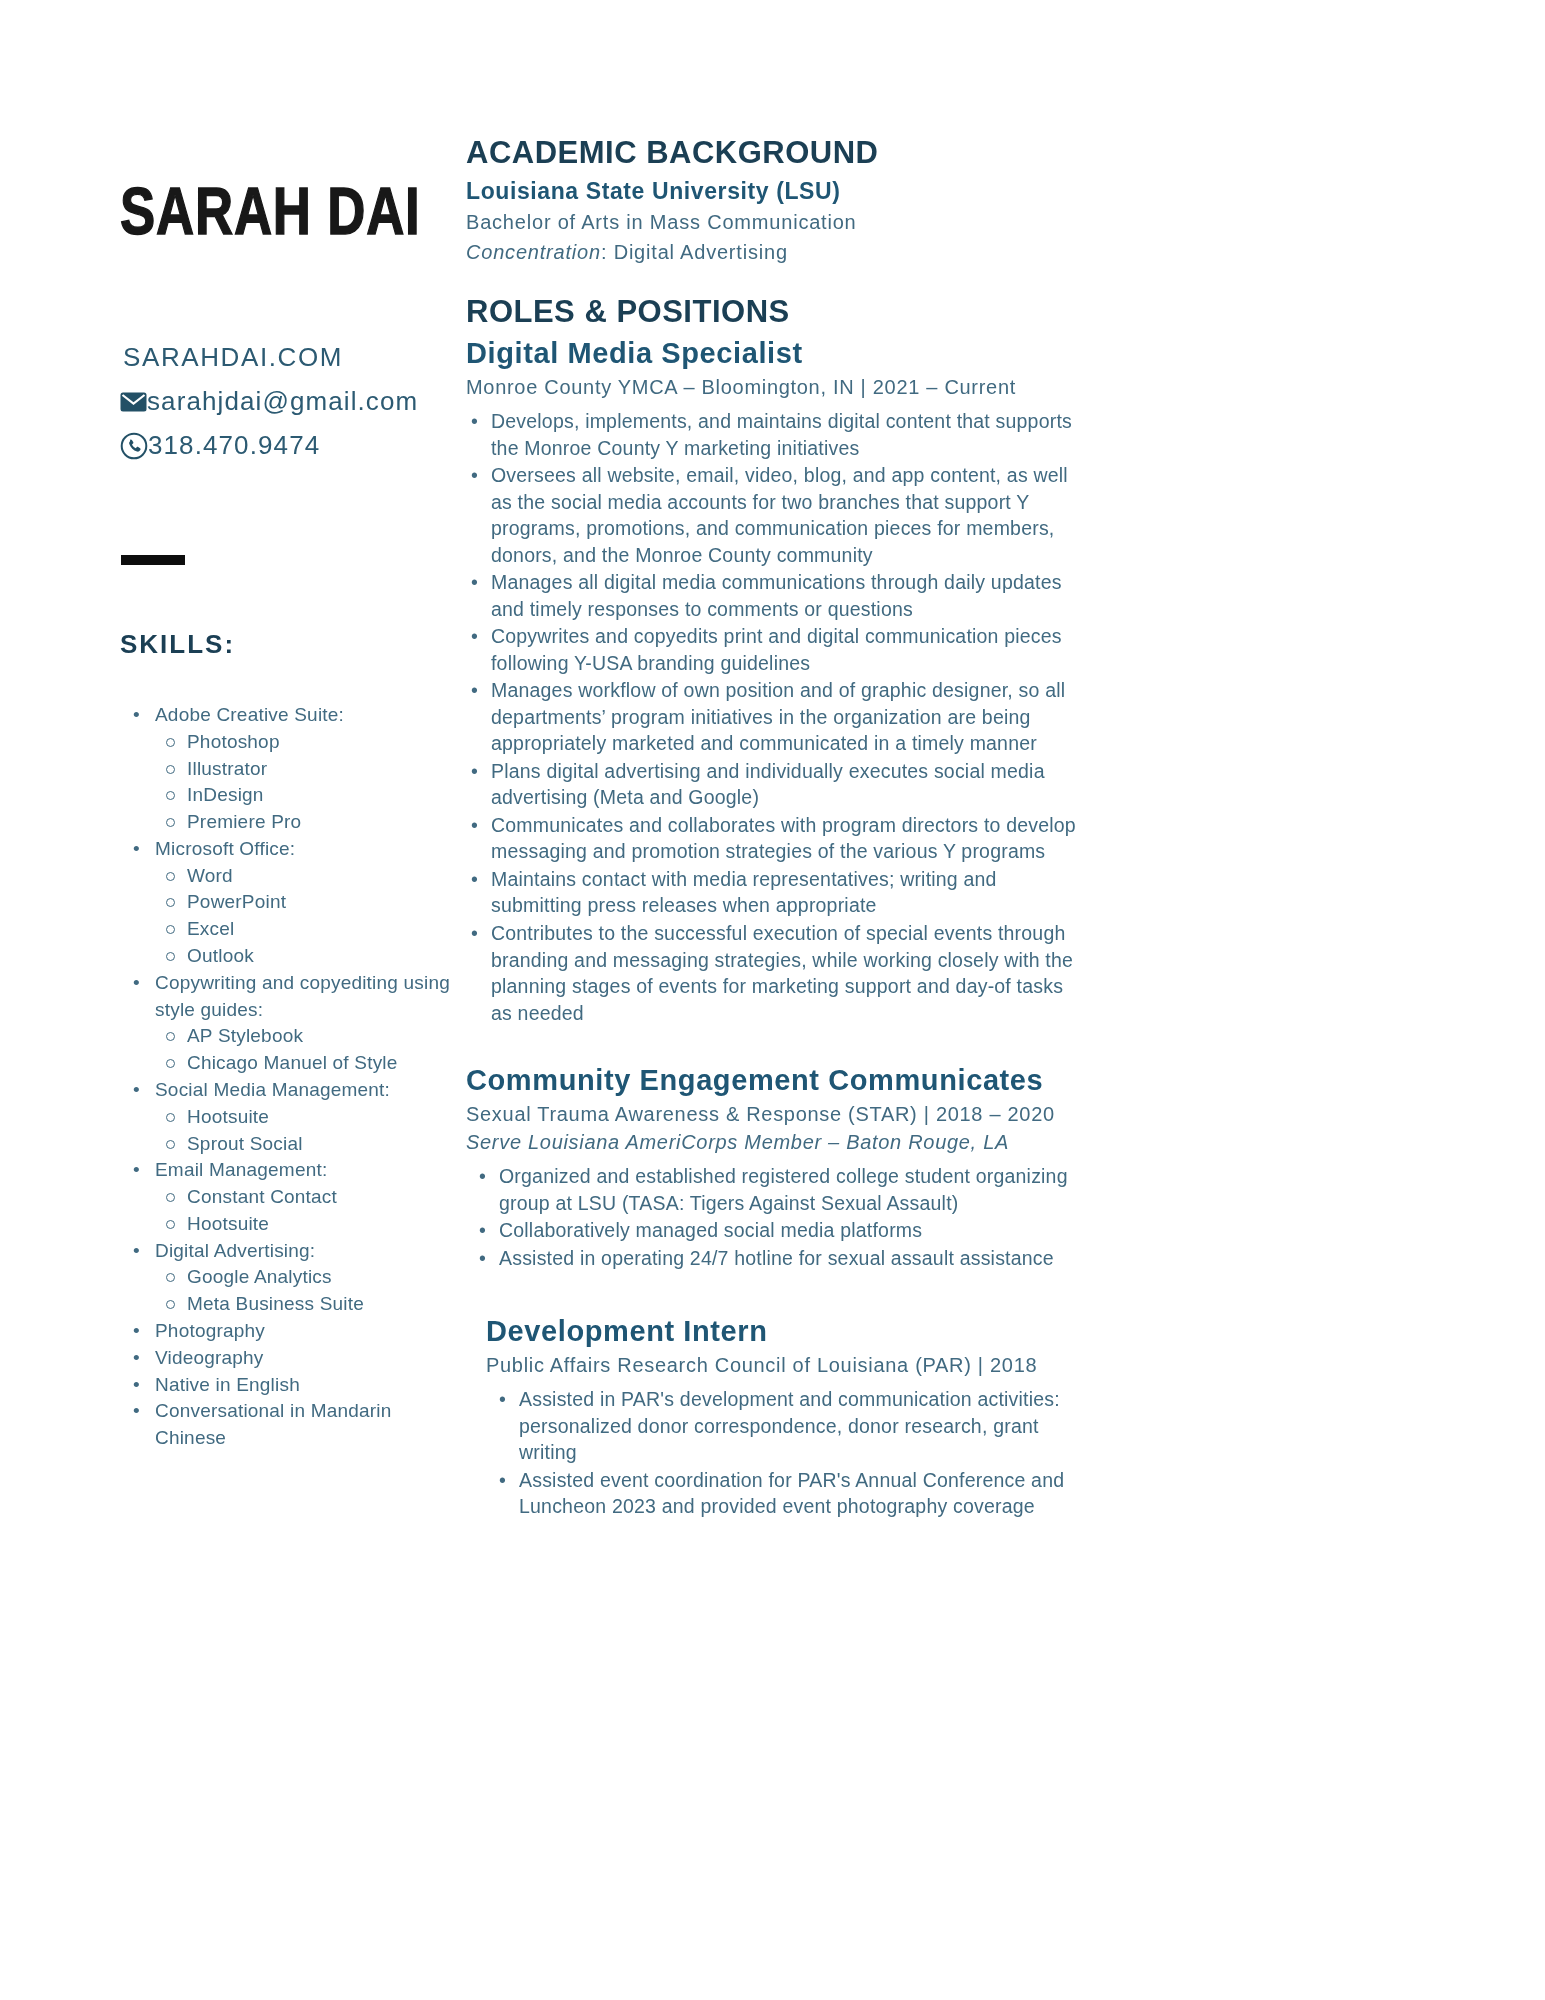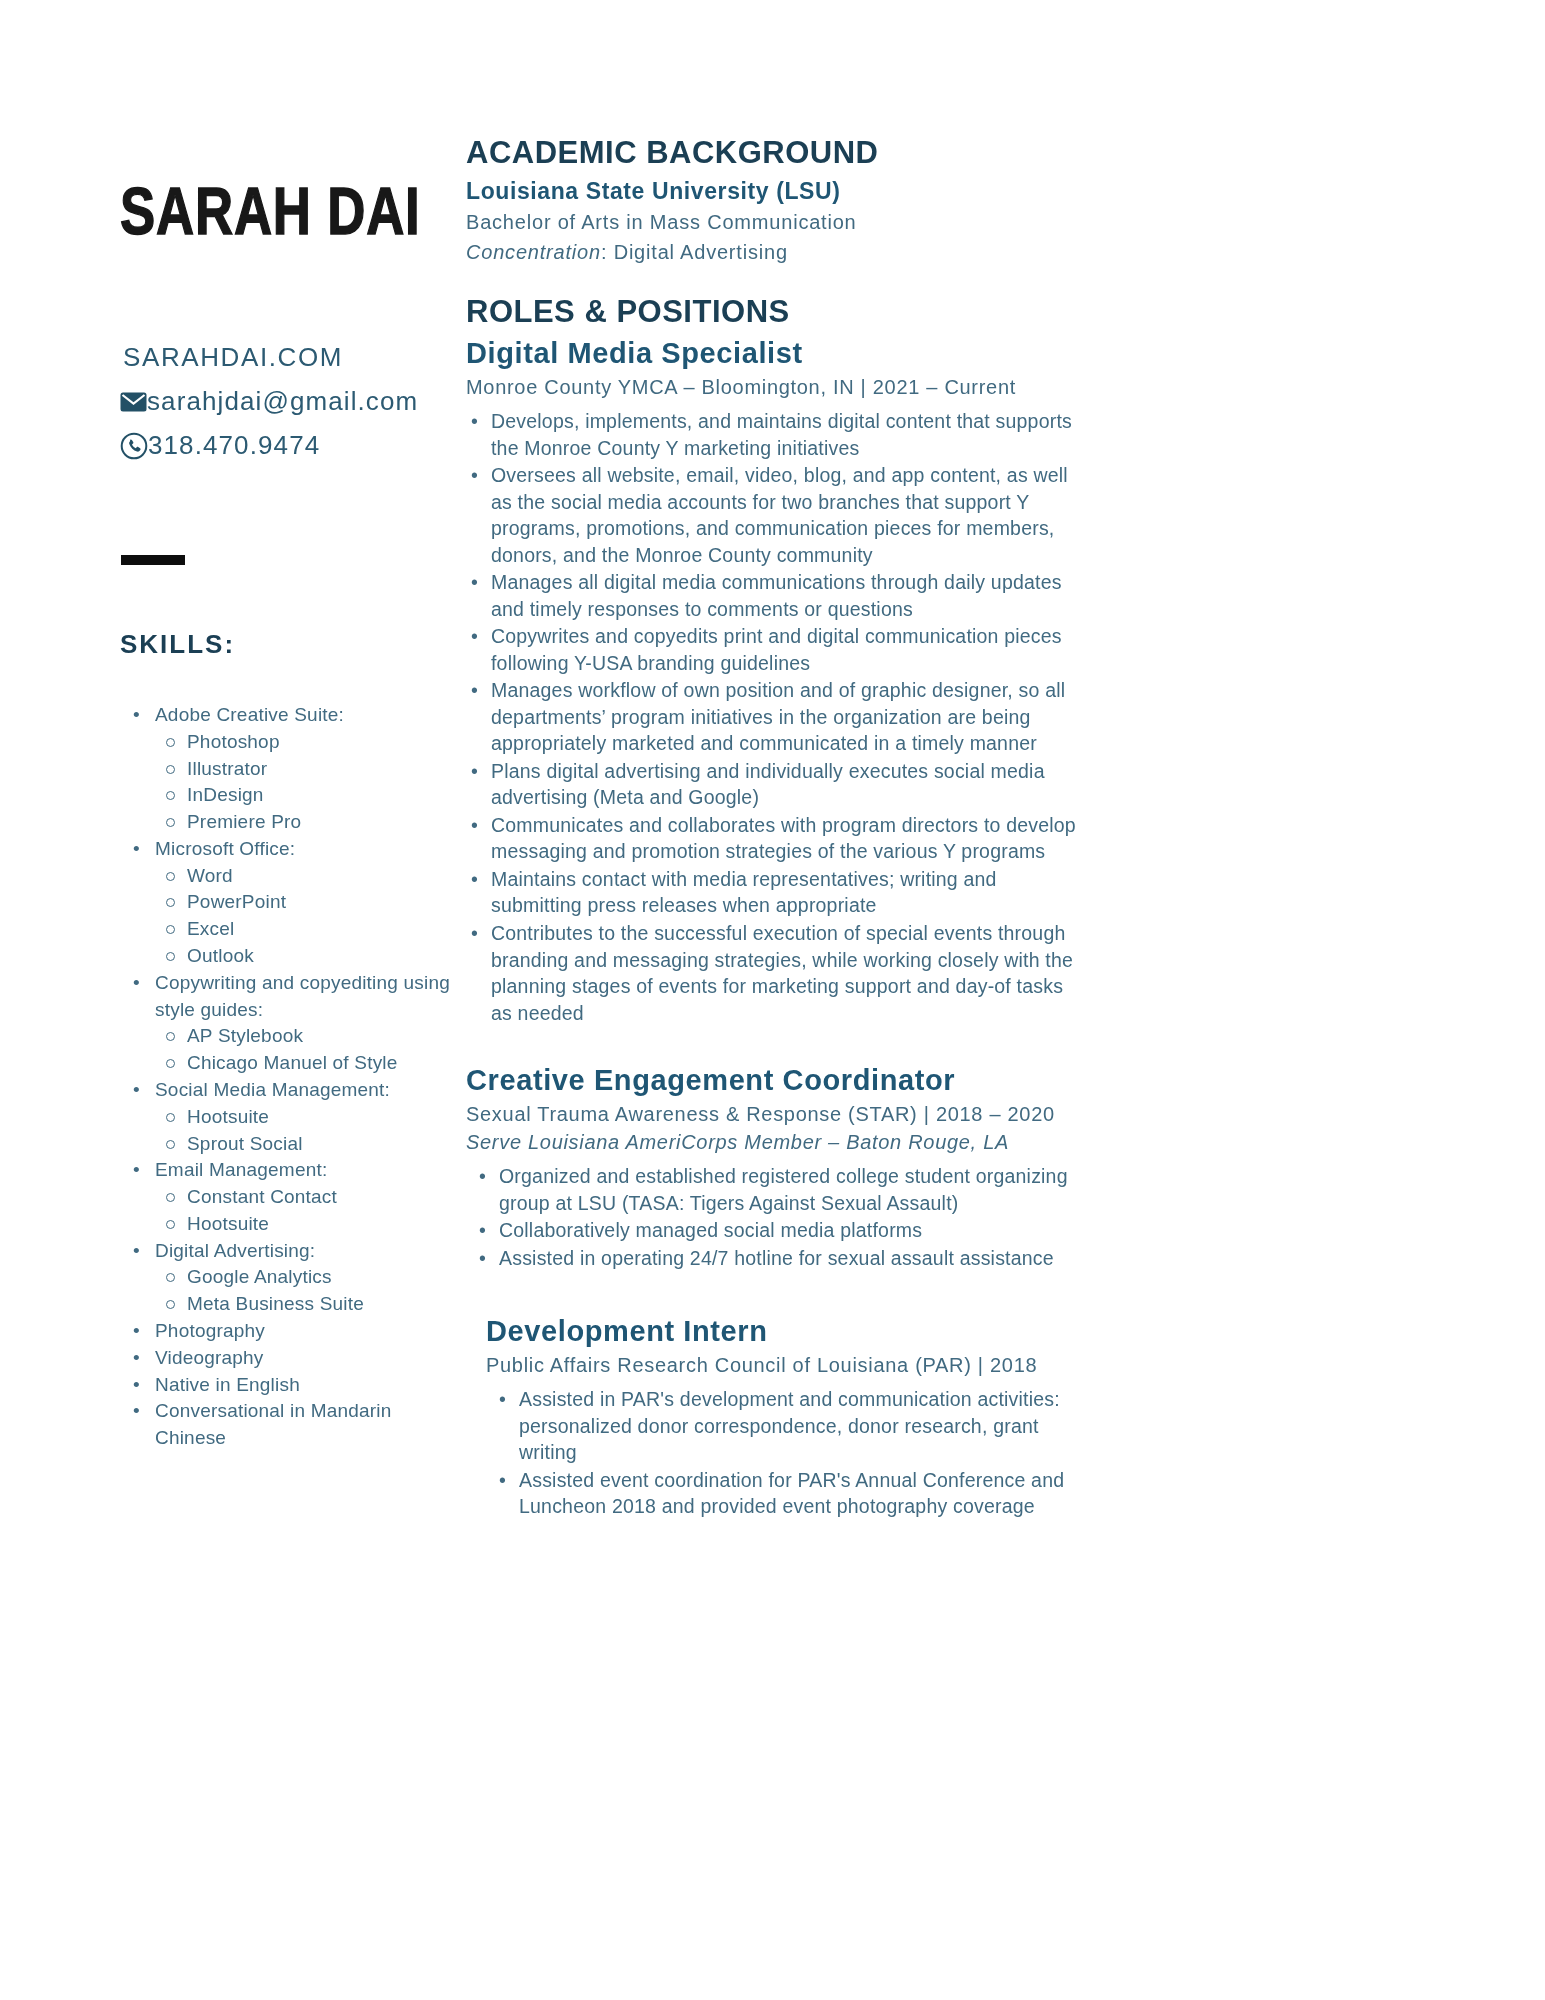--- a/index.html
+++ b/index.html
@@ -150,34 +150,34 @@
             <li class="bullet">Copywrites and copyedits print and digital communication pieces following Y-USA branding guidelines</li>
             <li class="bullet">Manages workflow of own position and of graphic designer, so all departments’ program initiatives in the organization are being appropriately marketed and communicated in a timely manner</li>
             <li class="bullet">Plans digital advertising and individually executes social media advertising (Meta and Google)</li>
             <li class="bullet">Communicates and collaborates with program directors to develop messaging and promotion strategies of the various Y programs</li>
             <li class="bullet">Maintains contact with media representatives; writing and submitting press releases when appropriate</li>
             <li class="bullet">Contributes to the successful execution of special events through branding and messaging strategies, while working closely with the planning stages of events for marketing support and day-of tasks as needed</li>
           </ul>
       </div>
 
       <div class="role role-2">
-        <div class="role-title">Creative Engagement Coordinator</div>
+        <div class="role-title">Community Engagement Communicates</div>
         <div class="org">Sexual Trauma Awareness &amp; Response (STAR) | 2018 – 2020</div>
         <div class="org-italic">Serve Louisiana AmeriCorps Member – Baton Rouge, LA</div>
         <ul class="bullets">
             <li class="bullet">Organized and established registered college student organizing group at LSU (TASA: Tigers Against Sexual Assault)</li>
             <li class="bullet">Collaboratively managed social media platforms</li>
             <li class="bullet">Assisted in operating 24/7 hotline for sexual assault assistance</li>
           </ul>
       </div>
 
       <div class="role role-3">
         <div class="role-title">Development Intern</div>
         <div class="org">Public Affairs Research Council of Louisiana (PAR) | 2018</div>
         <ul class="bullets">
             <li class="bullet">Assisted in PAR's development and communication activities: personalized donor correspondence, donor research, grant writing</li>
-            <li class="bullet">Assisted event coordination for PAR's Annual Conference and Luncheon 2018 and provided event photography coverage</li>
+            <li class="bullet">Assisted event coordination for PAR's Annual Conference and Luncheon 2023 and provided event photography coverage</li>
           </ul>
       </div>
     </section>
 
   </main>
 </div>
 
 </body></html>

